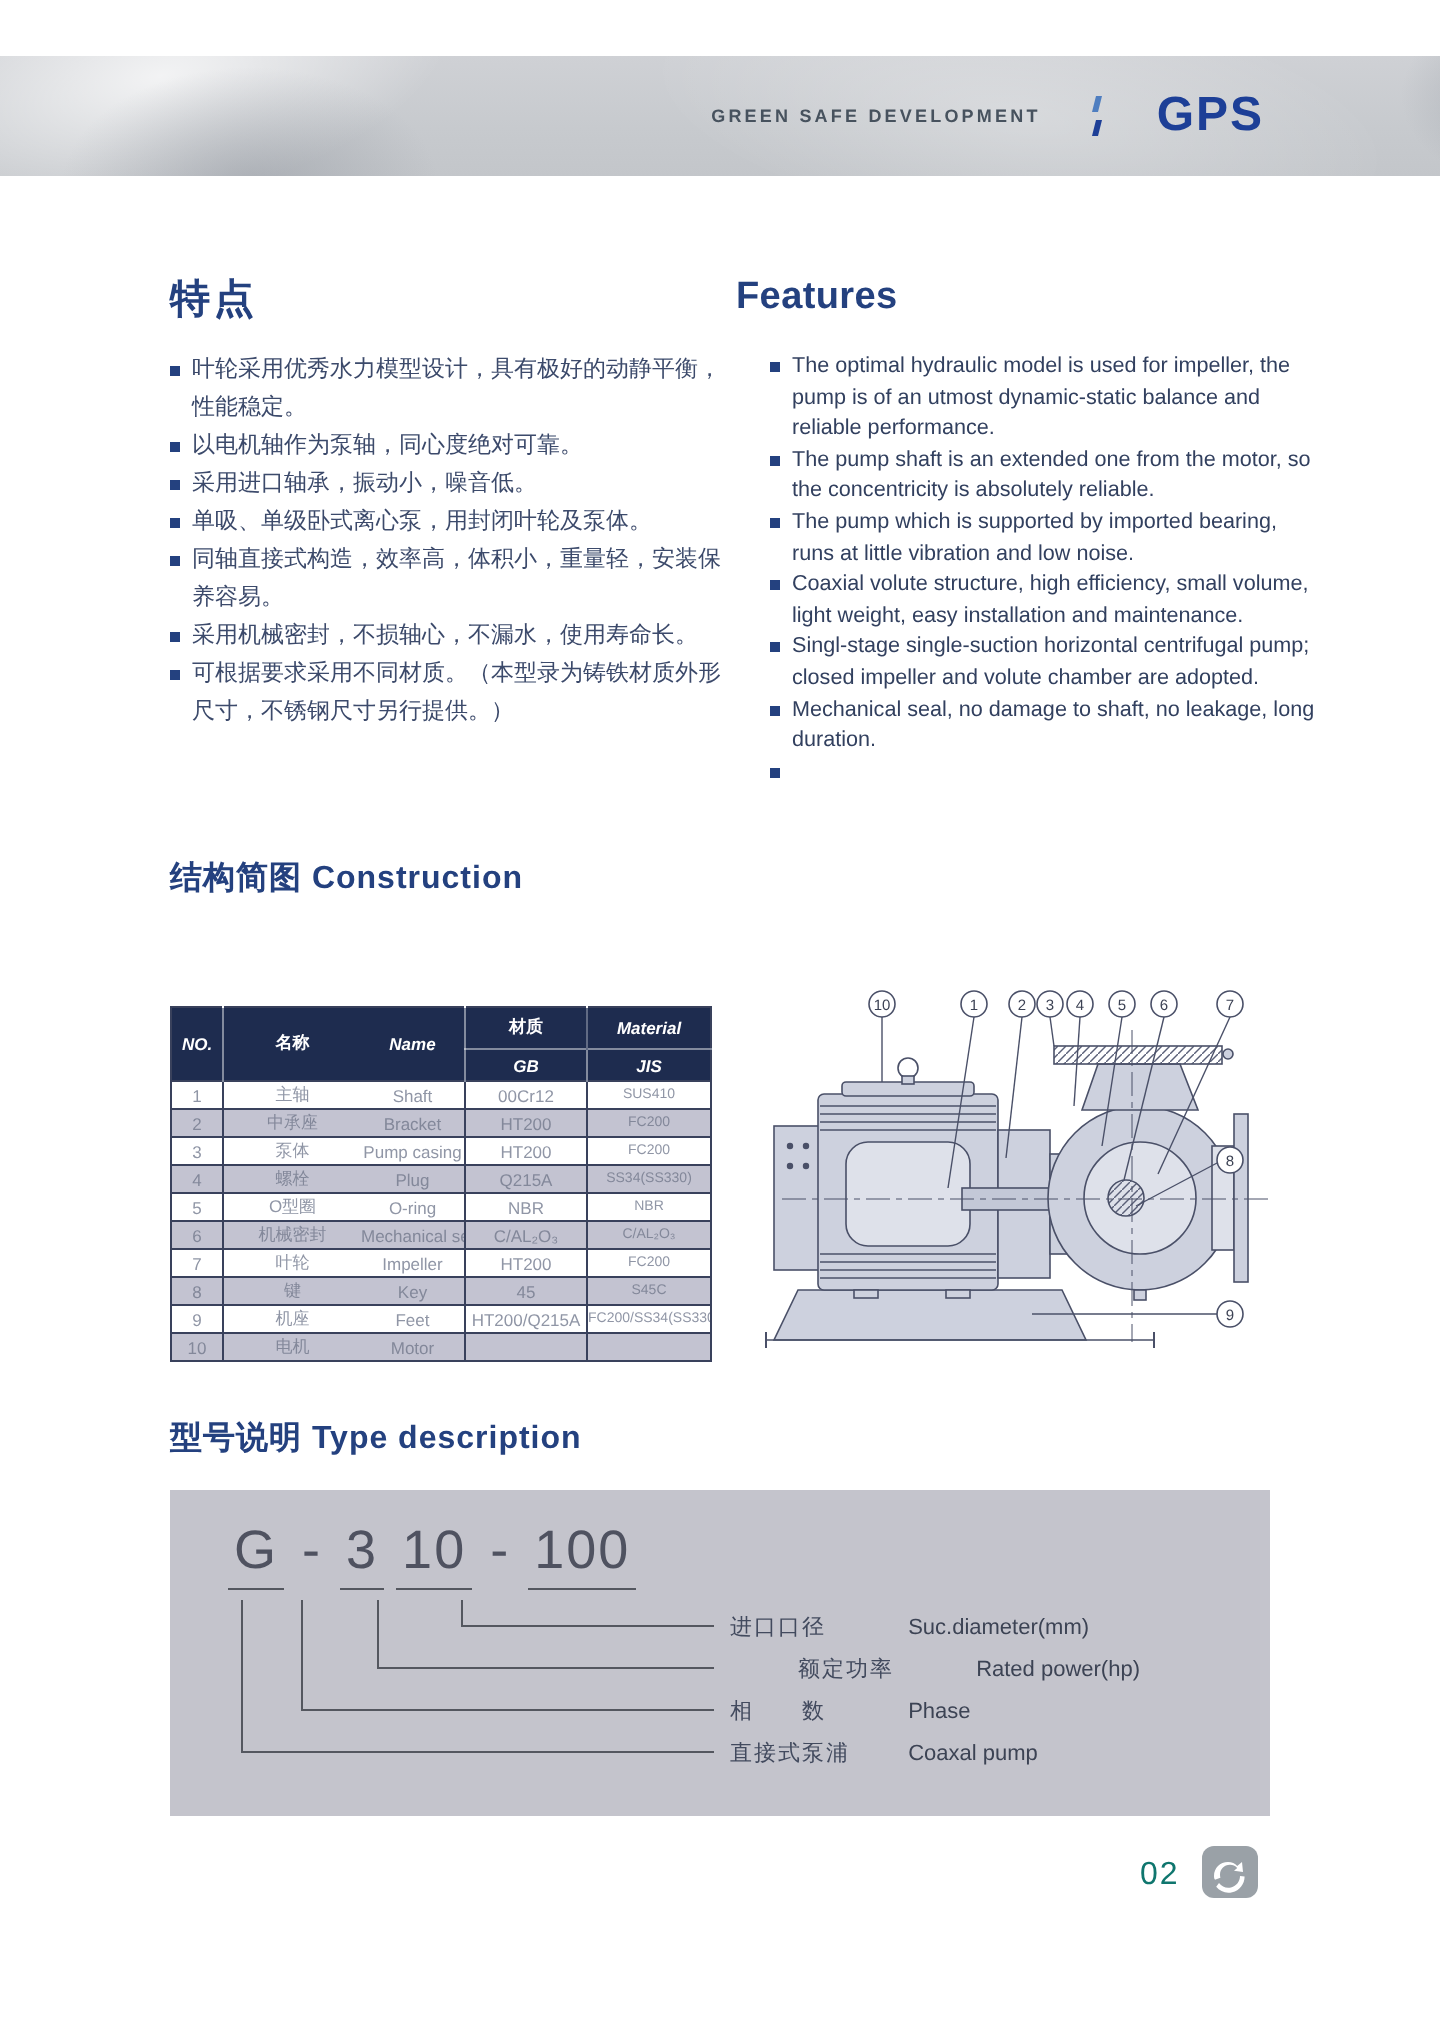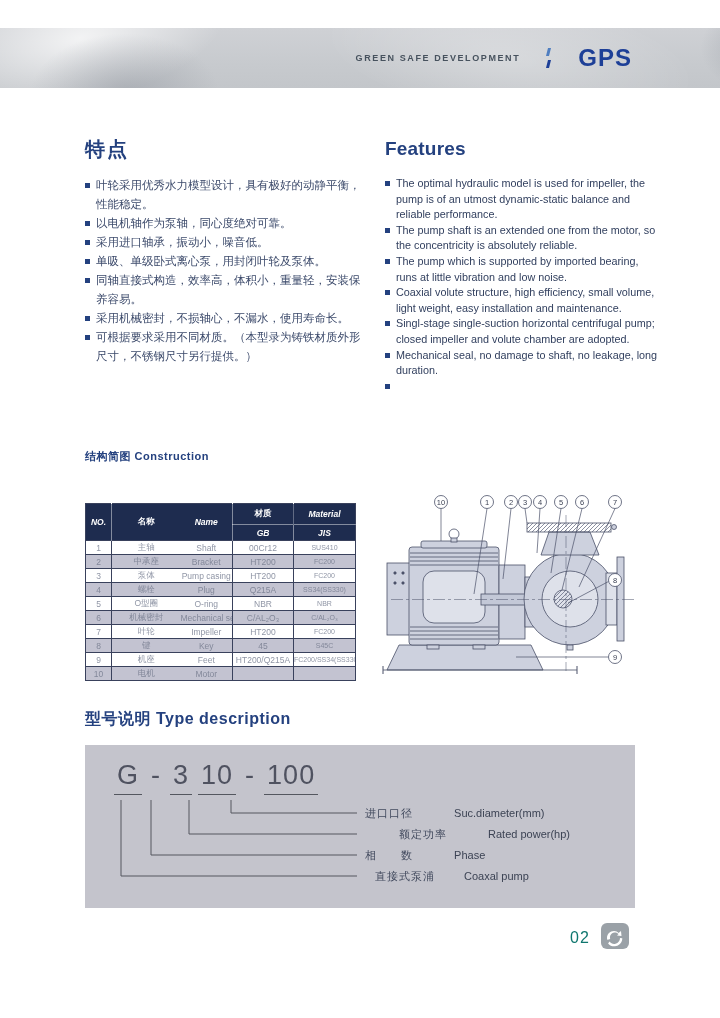--- a/index.html
+++ b/index.html
@@ -21,22 +21,22 @@
   .brand-row{position:absolute;left:0;top:18px;width:632px;display:flex;justify-content:flex-end;align-items:center;gap:24px;}
   .tagline{font-size:9px;font-weight:bold;letter-spacing:1.6px;color:#47525e;}
   .brand-sep{display:inline-block;width:10px;height:20px;position:relative;}
   .brand-sep i{position:absolute;left:3px;width:3px;height:8px;background:#1d3f97;transform:skewX(-14deg);}
   .brand-sep i.t{top:0;background:#4f7ec0;}
   .brand-sep i.b{bottom:0;}
   .brand-name{font-size:24px;font-weight:bold;color:#1d3f97;letter-spacing:1px;line-height:1;}
   
   .sec-title{position:absolute;margin:0;color:#24417f;font-weight:bold;}
   .title-cn-main{left:85px;top:136px;font-size:20px;letter-spacing:2px;}
-  .title-en-main{left:385px;top:138px;font-size:19px;font-weight:600;letter-spacing:.2px;}
-  .title-construction{left:85px;top:449px;font-size:11px;letter-spacing:.5px;}
+  .title-en-main{left:368px;top:138px;font-size:19px;font-weight:600;letter-spacing:.2px;}
+  .title-construction{left:85px;top:429px;font-size:16px;letter-spacing:.5px;}
   .title-type{left:85px;top:709px;font-size:16px;letter-spacing:.5px;}
   
   .blist{position:absolute;list-style:none;margin:0;padding:0;}
   .blist-cn{left:85px;top:176px;width:276px;}
   .blist-en{left:385px;top:176px;width:276px;}
   .blist li{position:relative;padding-left:11px;color:#3c4a6b;}
   .blist-cn li{font-size:11.5px;line-height:19px;}
   .blist-en li{font-size:10.8px;line-height:15.6px;color:#32405f;}
   .blist li .sq{position:absolute;left:0;top:7px;width:5px;height:5px;background:#24417f;}
   .blist-en li .sq{top:5px;}
@@ -336,21 +336,21 @@
       <span class="len">Suc.diameter(mm)</span>
     </div>
     <div class="legend-row" style="top:82px;left:280px;margin-left:34px;">
       <span class="lcn">额定功率</span>
       <span class="len">Rated power(hp)</span>
     </div>
     <div class="legend-row" style="top:103px;left:280px;">
       <span class="lcn">相　　数</span>
       <span class="len">Phase</span>
     </div>
-    <div class="legend-row" style="top:124px;left:280px;margin-left:10px;">
+    <div class="legend-row" style="top:124px;left:280px;">
       <span class="lcn">直接式泵浦</span>
       <span class="len">Coaxal pump</span>
     </div>
   </div>
 
   <div class="footer-page">02</div>
   <svg class="footer-logo" width="30" height="28" viewBox="0 0 30 28">
     <rect x="1" y="1" width="28" height="26" rx="6" fill="#9aa1a7"></rect>
     <path d="M7 16c0-4 3-7 7-7 2 0 3.5.8 4.6 2l2.4-2 .5 5-4.5-.6 1.6-1.4c-.9-1-2.2-1.6-3.6-1.6-3 0-5 2.2-5 5 0 .5.1 1 .2 1.5l-2.4.9C7.2 18 7 17 7 16z" fill="#ffffff"></path>
     <path d="M9.5 19.5c1.5 2 3.8 2.8 6 2.2 2.8-.7 4.5-3 4.5-5.7l2.3.2c0 3.8-2.5 7-6.2 7.9-3 .8-6.1-.3-8-2.7z" fill="#ffffff"></path>

